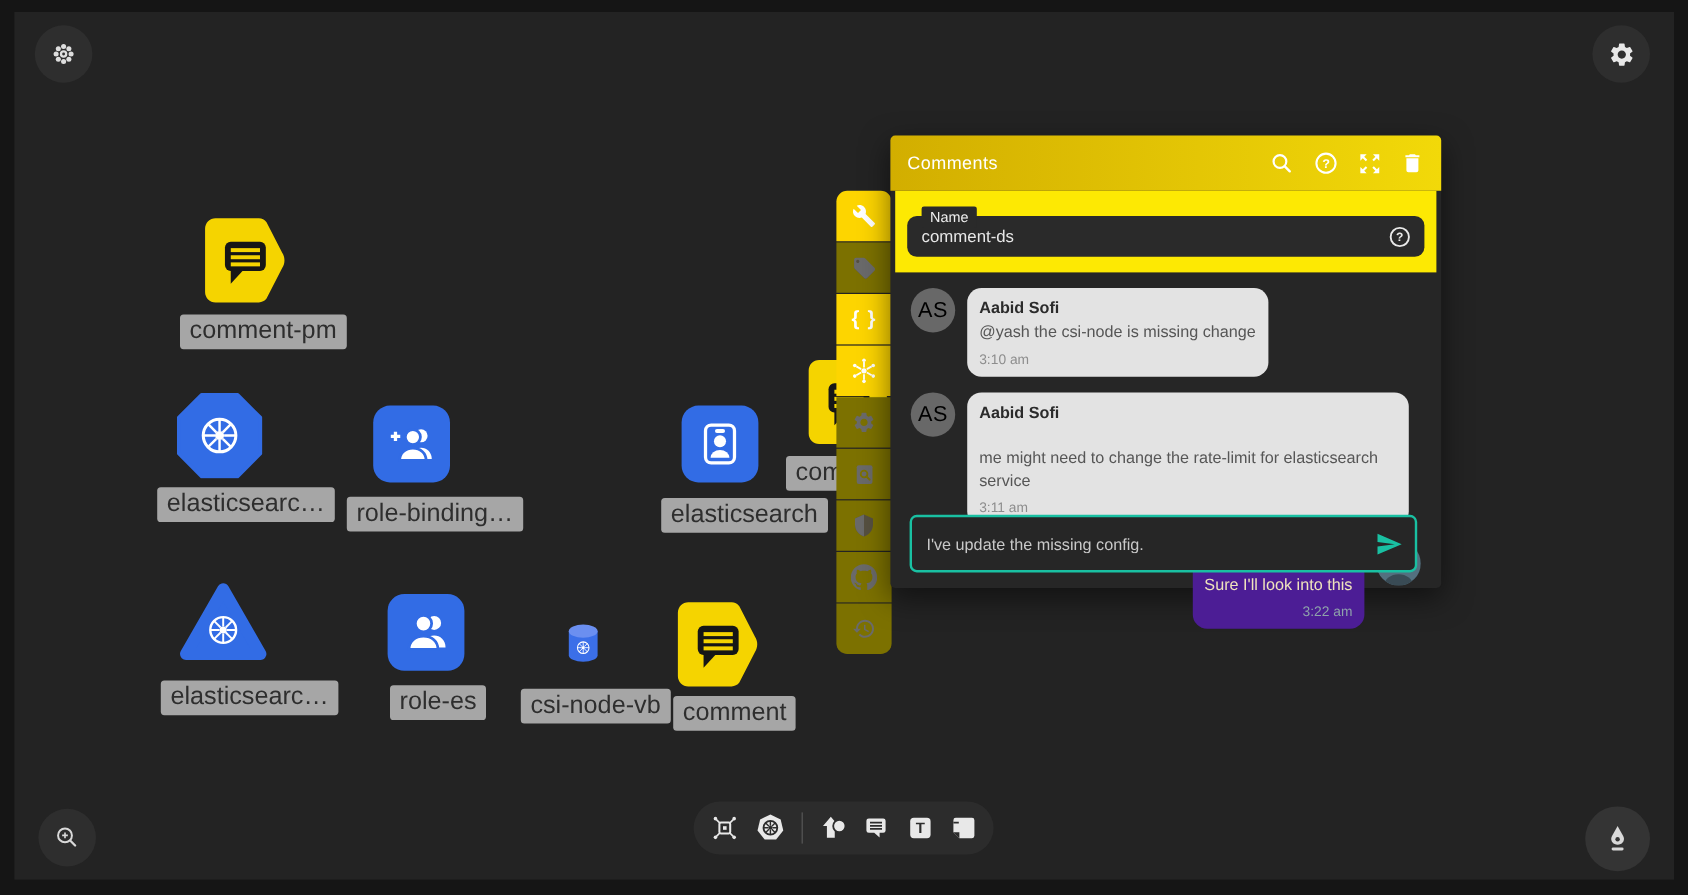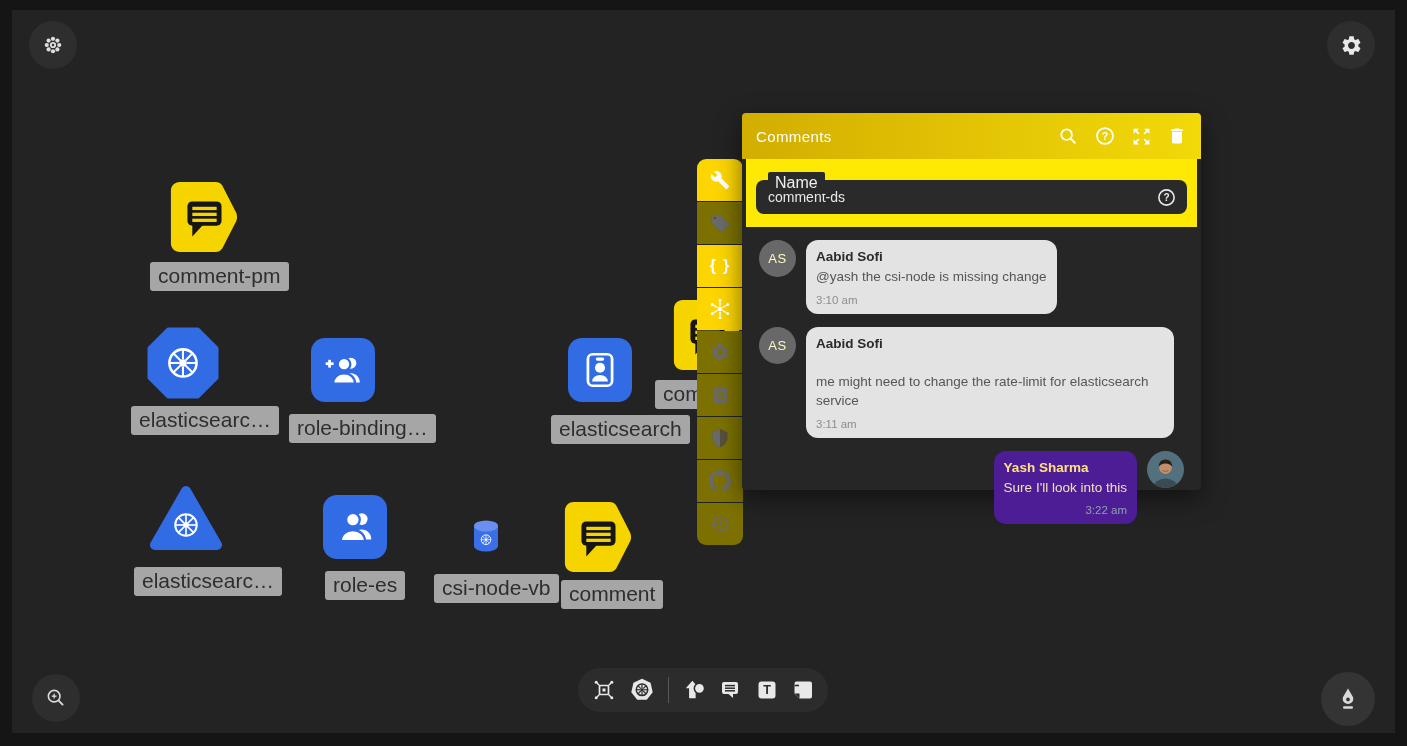--- a/index.html
+++ b/index.html
@@ -42,30 +42,30 @@
   .panel-header{height:46px;background:linear-gradient(90deg,#d2ae00,#f2d909);
     display:flex;align-items:center;padding:0 14px;border-radius:4px 4px 0 0;}
   .panel-title{color:#fff;font-size:15px;letter-spacing:.4px;flex:1;}
   .hdr-icons{display:flex;align-items:center;gap:15px;}
   .hdr-icon{cursor:pointer;display:flex;}
 
   .name-section{margin:0 4px;background:#fde903;padding:21px 10px 13px;position:relative;}
   .name-input-wrap{position:relative;background:#2a2a2a;border-radius:8px;height:34px;
     display:flex;align-items:center;}
   .name-chip{position:absolute;top:-8px;left:12px;background:#2a2a2a;color:#efefef;
-    font-size:16px;padding:2px 7px;border-radius:2px;}
+    font-size:12px;padding:2px 7px;border-radius:2px;}
   .name-input{flex:1;background:transparent;border:none;outline:none;color:#e8e8e8;
     font-size:14px;padding:0 12px;font-family:"Liberation Sans",sans-serif;}
   .name-help{margin-right:10px;display:flex;cursor:pointer;}
 
   .messages{padding:13px 17px 0;display:flex;flex-direction:column;gap:13px;}
   .msg-row{display:flex;gap:10px;align-items:flex-start;}
   .msg-row.right{justify-content:flex-end;}
-  .avatar{width:37px;height:37px;border-radius:50%;background:#686868;color:#fef9c3;
-    font-size:13px;letter-spacing:.5px;display:flex;align-items:center;justify-content:center;flex:none;}
+  .avatar{width:37px;height:37px;border-radius:50%;background:#686868;color:#000000;
+    font-size:18px;letter-spacing:.5px;display:flex;align-items:center;justify-content:center;flex:none;}
   .bubble{background:#e3e3e3;border-radius:12px;padding:9px 10px 8px;max-width:348px;}
   .bubble .author{font-weight:bold;font-size:13.5px;color:#2b2b2b;}
   .bubble .text{font-size:13.5px;color:#565656;margin-top:3px;line-height:1.45;}
   .bubble .time{font-size:11.5px;color:#8d8d8d;margin-top:7px;}
   .bubble .gap{height:18px;}
   .bubble.dark{background:#4c1d95;}
   .bubble.dark .author{color:#ffe082;}
   .bubble.dark .text{color:#efe3bd;}
   .bubble.dark .time{color:#8fa2ab;text-align:right;}
 
@@ -436,13 +436,21 @@
           <rect width="37" height="37" fill="#53707f"></rect>
           <path d="M6.5 37 a12 9.5 0 0 1 24 0 z" fill="#394b55"></path>
           <circle cx="18.5" cy="16.5" r="6.4" fill="#c28e6a"></circle>
           <path d="M11.7 16 q0.4-7.4 6.8-7.4 q6.4 0 6.8 7.4 q-2-3.6-6.8-3.6 q-4.8 0-6.8 3.6 z" fill="#2a2018"></path>
           <path d="M15.5 19.5 q3 2 6 0" stroke="#8f5f42" stroke-width="1" fill="none"></path>
         </g>
       </svg>
     </div>
   </div>
 
+  <div class="composer">
+    <input class="composer-input" type="text" value="I've update the missing config." style="">
+    <span class="send-btn">
+      <svg width="23" height="23" viewBox="0 0 24 24" fill="#19c0a2">
+        <path d="M2.01 21L23 12 2.01 3 2 10l15 2-15 2z"></path>
+      </svg>
+    </span>
+  </div>
 </div>
 
 </body></html>

